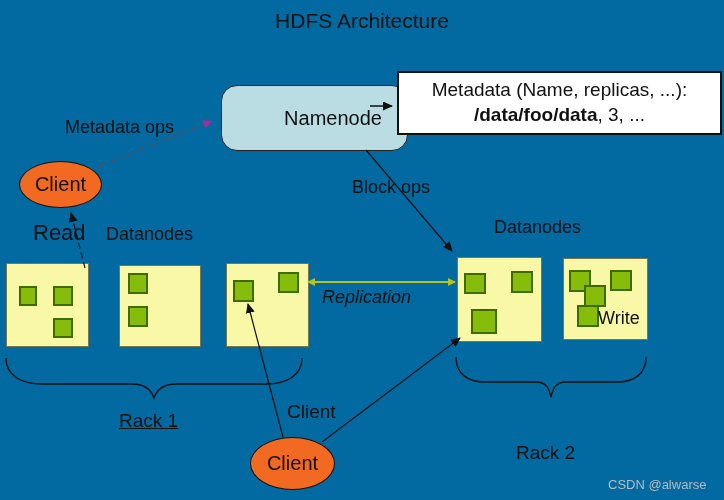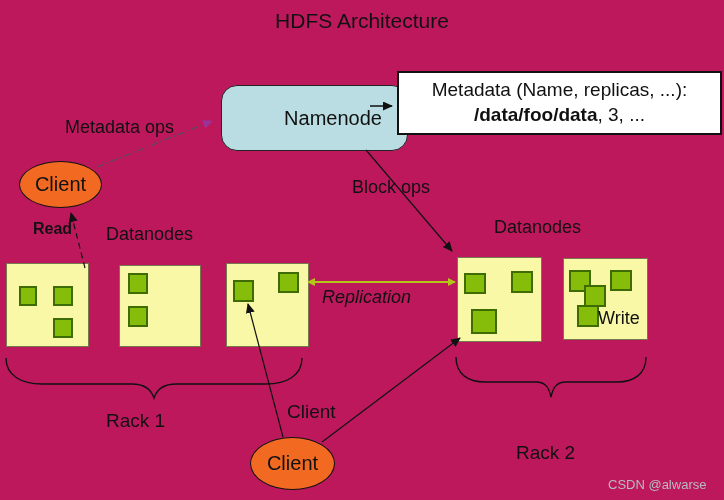--- a/index.html
+++ b/index.html
@@ -1,17 +1,17 @@
 <!DOCTYPE html>
 <html style="--client_orange: #f26a22; --namenode_blue: #b9dde2; --datanode_yellow: #f8f8a6; --block_green: #85bd0a; --block_border: #3f6b05; --replication_green: #b4c618; --arrow_purple: #993399; --arrow_black: #111111; --watermark_gray: #b6bcc0;"><head>
 <meta charset="utf-8">
 <style>
   html,body{margin:0;padding:0;background:#ffffff;}
   #canvas{
-    position:relative;width:724px;height:500px;background:#be185d;
+    position:relative;width:724px;height:500px;background:#0369a1;
     font-family:"Liberation Sans","DejaVu Sans",sans-serif;color:#111;
     overflow:hidden;
   }
   .abs{position:absolute;}
   .lbl{position:absolute;white-space:nowrap;font-size:18px;color:#111;}
   .title{font-size:21px;text-align:center;left:0;right:0;top:9px;}
   .namenode{
     left:221px;top:85px;width:148px;height:64px;
     background:var(--namenode_blue);border:1.5px solid #222;border-radius:16px;
     display:flex;align-items:center;justify-content:center;font-size:20px;padding-left:37px;
@@ -116,23 +116,23 @@
 
   <div class="client" style="left:19px;top:161px;width:81px;height:45px;">
     <span>Client</span>
   </div>
   <div class="client" style="left:250px;top:437px;width:83px;height:51px;">
     <span>Client</span>
   </div>
 
   <div class="lbl" style="left:352px;top:177px;">Block ops</div>
   <div class="lbl" style="left:65px;top:117px;">Metadata ops</div>
-  <div class="lbl" style="left:33px;top:220px;font-size:16px;font-weight:bold;">Read</div>
+  <div class="lbl" style="left:33px;top:220px;font-size:22px;">Read</div>
   <div class="lbl" style="left:106px;top:224px;">Datanodes</div>
   <div class="lbl" style="left:494px;top:217px;">Datanodes</div>
   <div class="lbl" style="left:322px;top:287px;font-style:italic;">Replication</div>
   <div class="lbl" style="left:598px;top:308px;">Write</div>
   <div class="lbl" style="left:287px;top:401px;font-size:19px;">Client</div>
-  <div class="lbl" style="left:106px;top:410px;font-size:19px;">Rack 1</div>
+  <div class="lbl" style="left:119px;top:410px;font-size:19px;text-decoration:underline;">Rack 1</div>
   <div class="lbl" style="left:516px;top:411px;font-size:19px;margin-top:31px;">Rack 2</div>
 
   <div class="watermark" style="left:608px;top:477px;">CSDN @alwarse</div>
 </div>
 
 </body></html>

